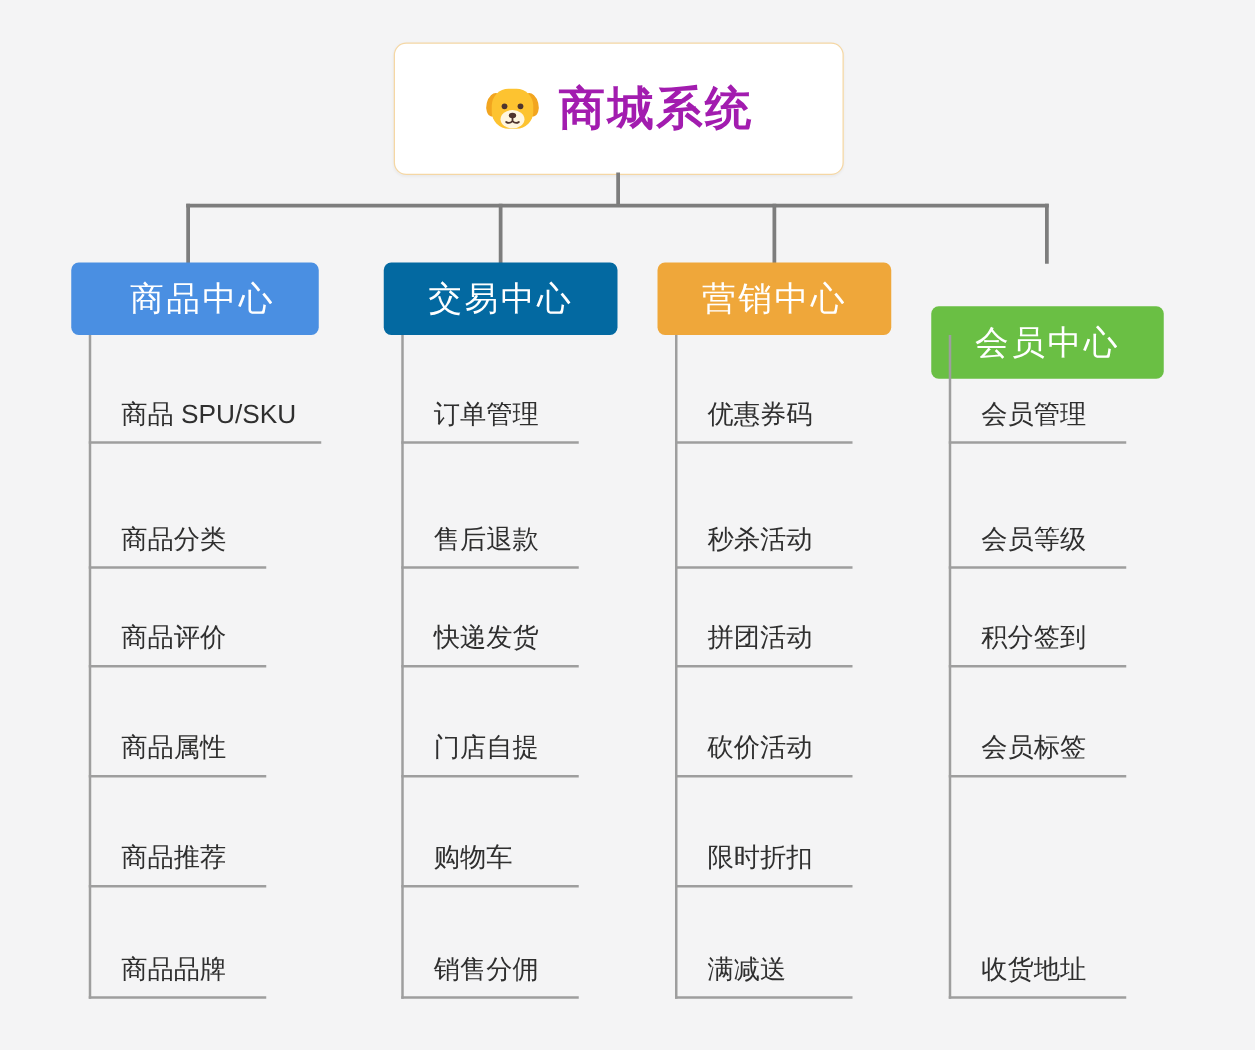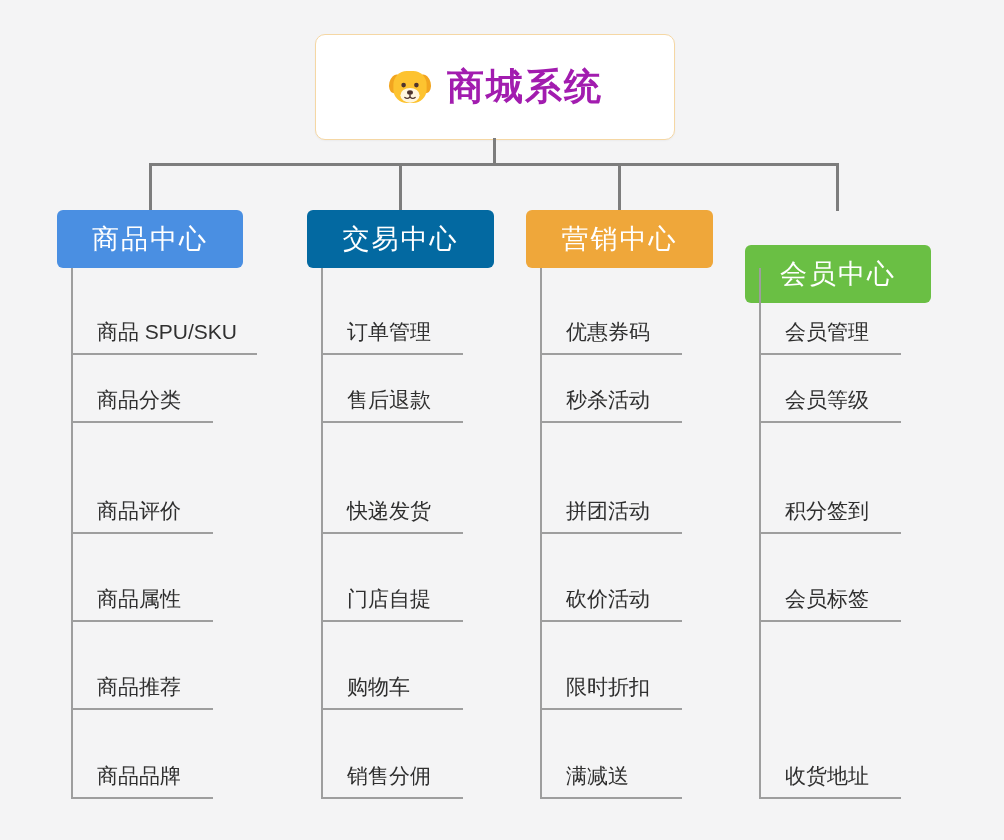--- a/index.html
+++ b/index.html
@@ -54,21 +54,21 @@
     height:58px;
     border-radius:6px;
     color:#ffffff;
     font-size:27px;
     letter-spacing:2px;
     display:flex;
     align-items:center;
     justify-content:center;
     white-space:nowrap;
   }
-  .branch-1{left:57px;  width:186px;}
+  .branch-1{left:57px;  width:186px;padding-left:12px;}
   .branch-2{left:307px; width:187px;}
   .branch-3{left:526px; width:187px;}
   .branch-4{left:745px; width:186px;margin-top:35px;}
   
   .child-rail{
     position:absolute;
     top:268px;
     width:2px;
     height:531px;
     background:#9e9e9e;
@@ -86,21 +86,21 @@
     white-space:nowrap;
     padding:0 20px 9px 26px;
     border-bottom:2px solid #9e9e9e;
     min-width:96px;
   }
   .col-1{left:71px;}
   .col-2{left:321px;}
   .col-3{left:540px;}
   .col-4{left:759px;}
   .row-1{top:320px;}
-  .row-2{top:388px;}
+  .row-2{top:420px;}
   .row-3{top:499px;}
   .row-4{top:587px;}
   .row-5{top:675px;}
   .row-6{top:764px;}
 </style>
 </head>
 <body>
 
 <div class="canvas">
 

